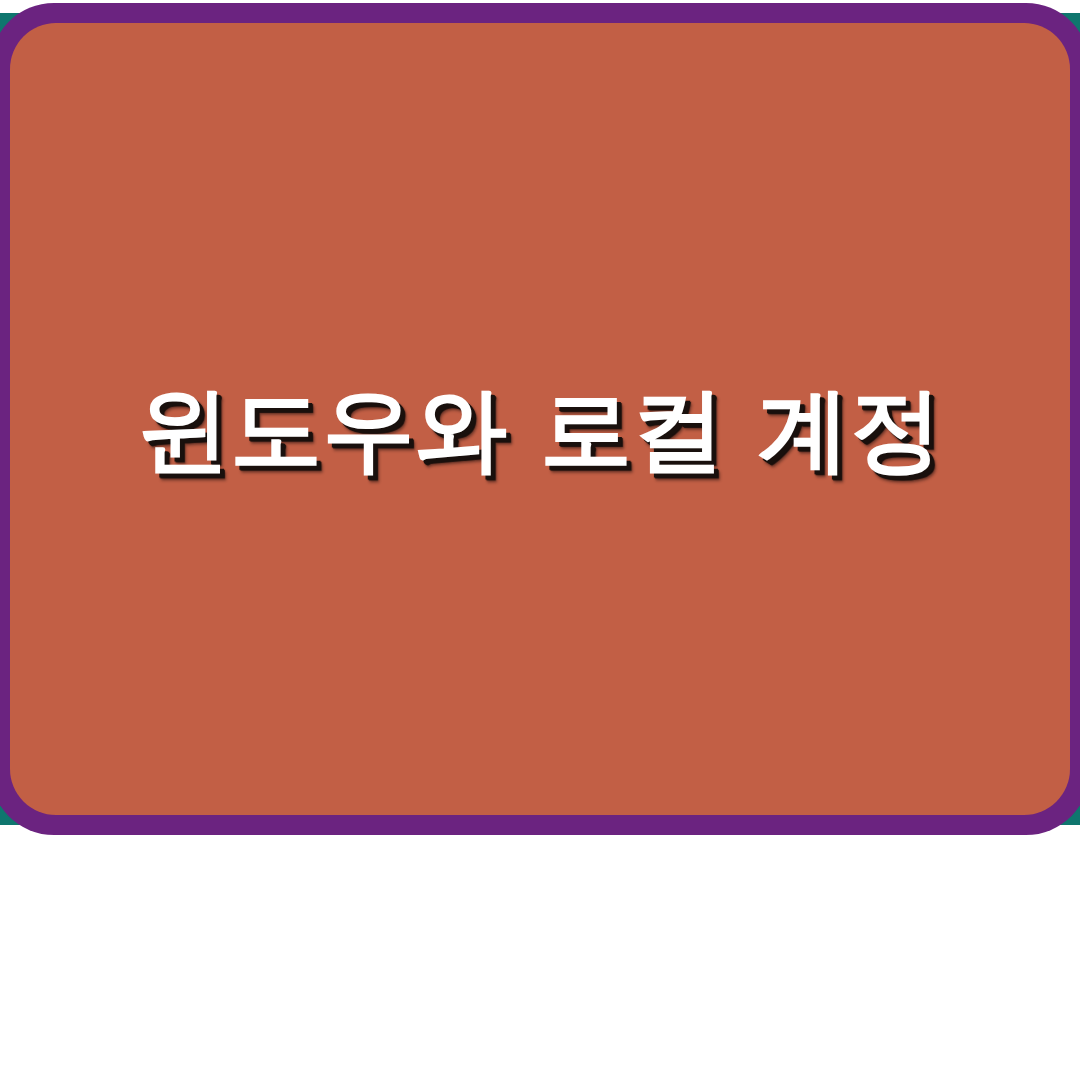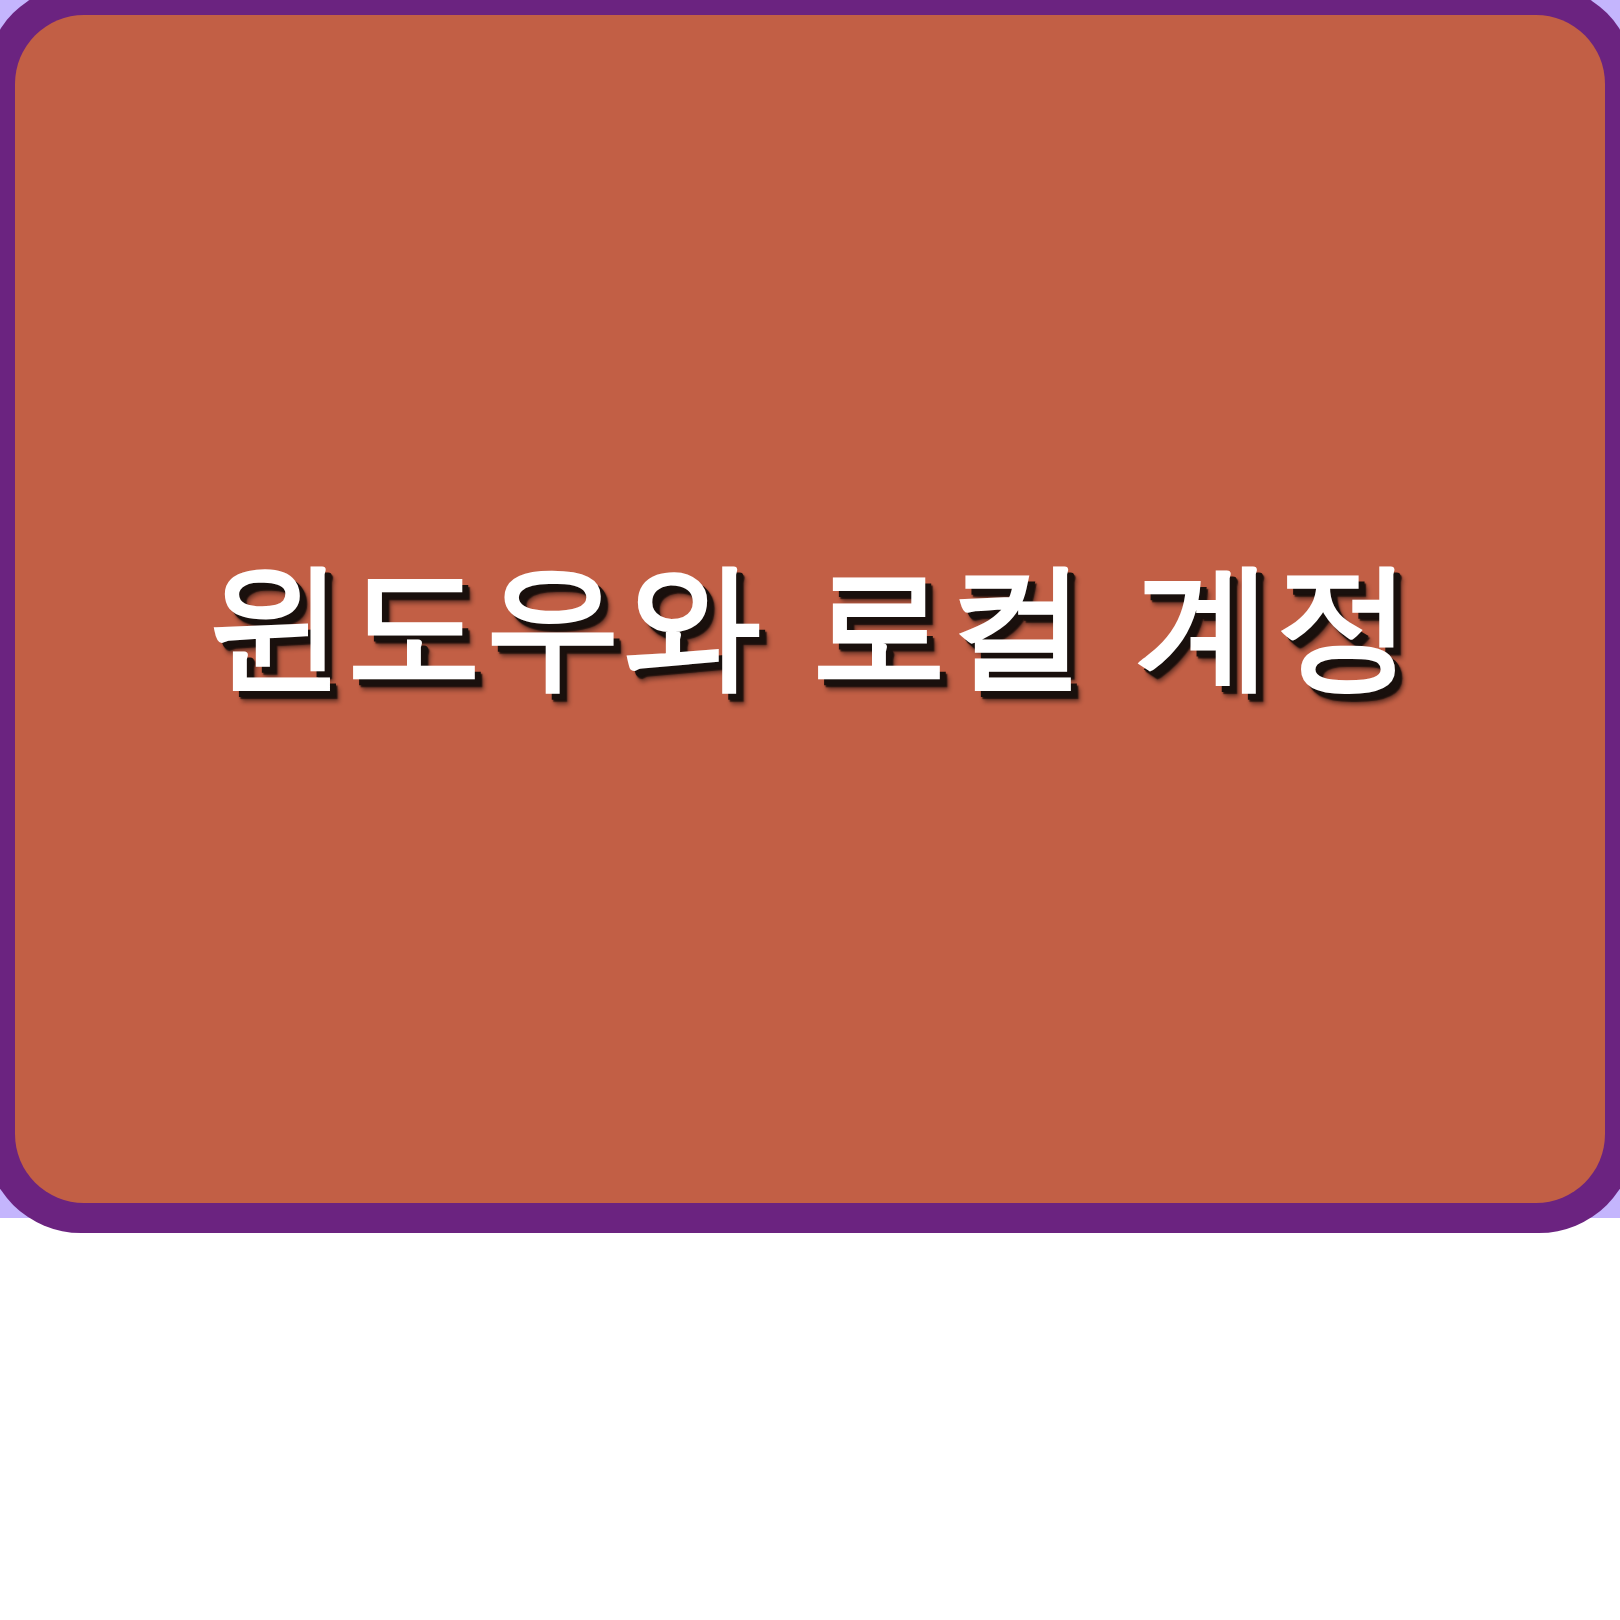--- a/index.html
+++ b/index.html
@@ -14,21 +14,22 @@
     overflow: hidden;
     font-family: "DejaVu Sans", "Liberation Sans", sans-serif;
   }
 
   
   #card-canvas {
     position: relative;
     width: 1080px;
     height: 812px;
     box-sizing: border-box;
-    background: #c4b5fd;
+    background: #0f766e;
+    margin-top: 13px;
   }
 
   
   #card-frame {
     position: absolute;
     left: -10px;
     top: -10px;
     right: -10px;
     bottom: -10px;
     background: #6b2380;

